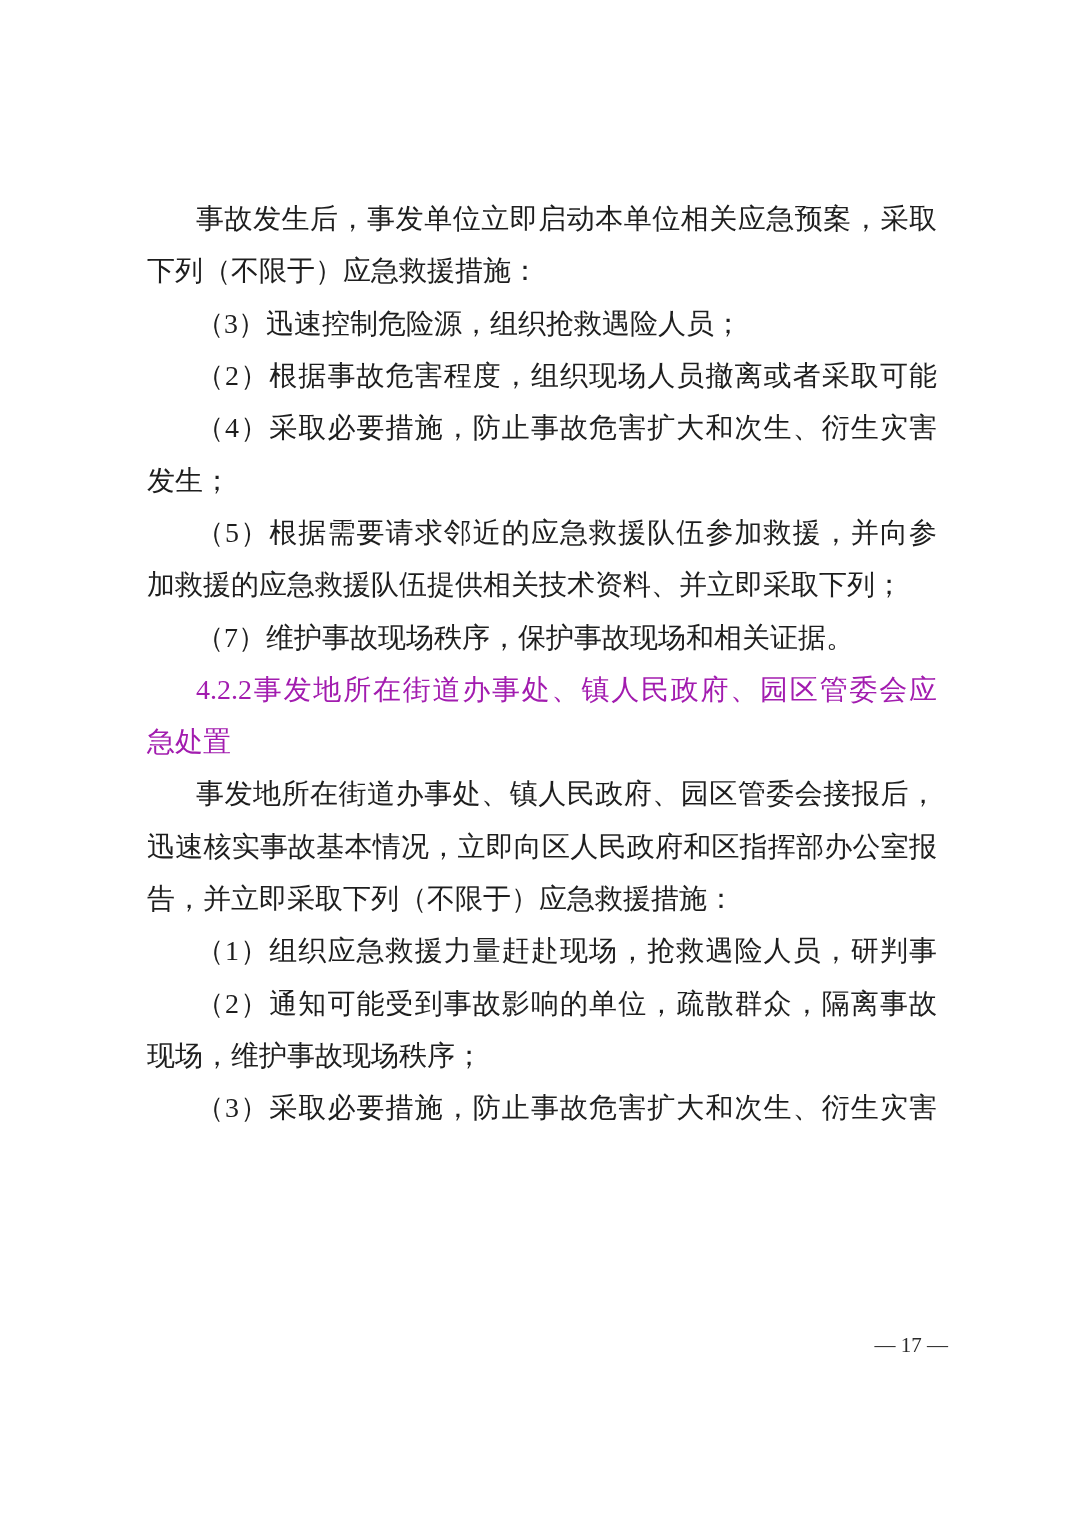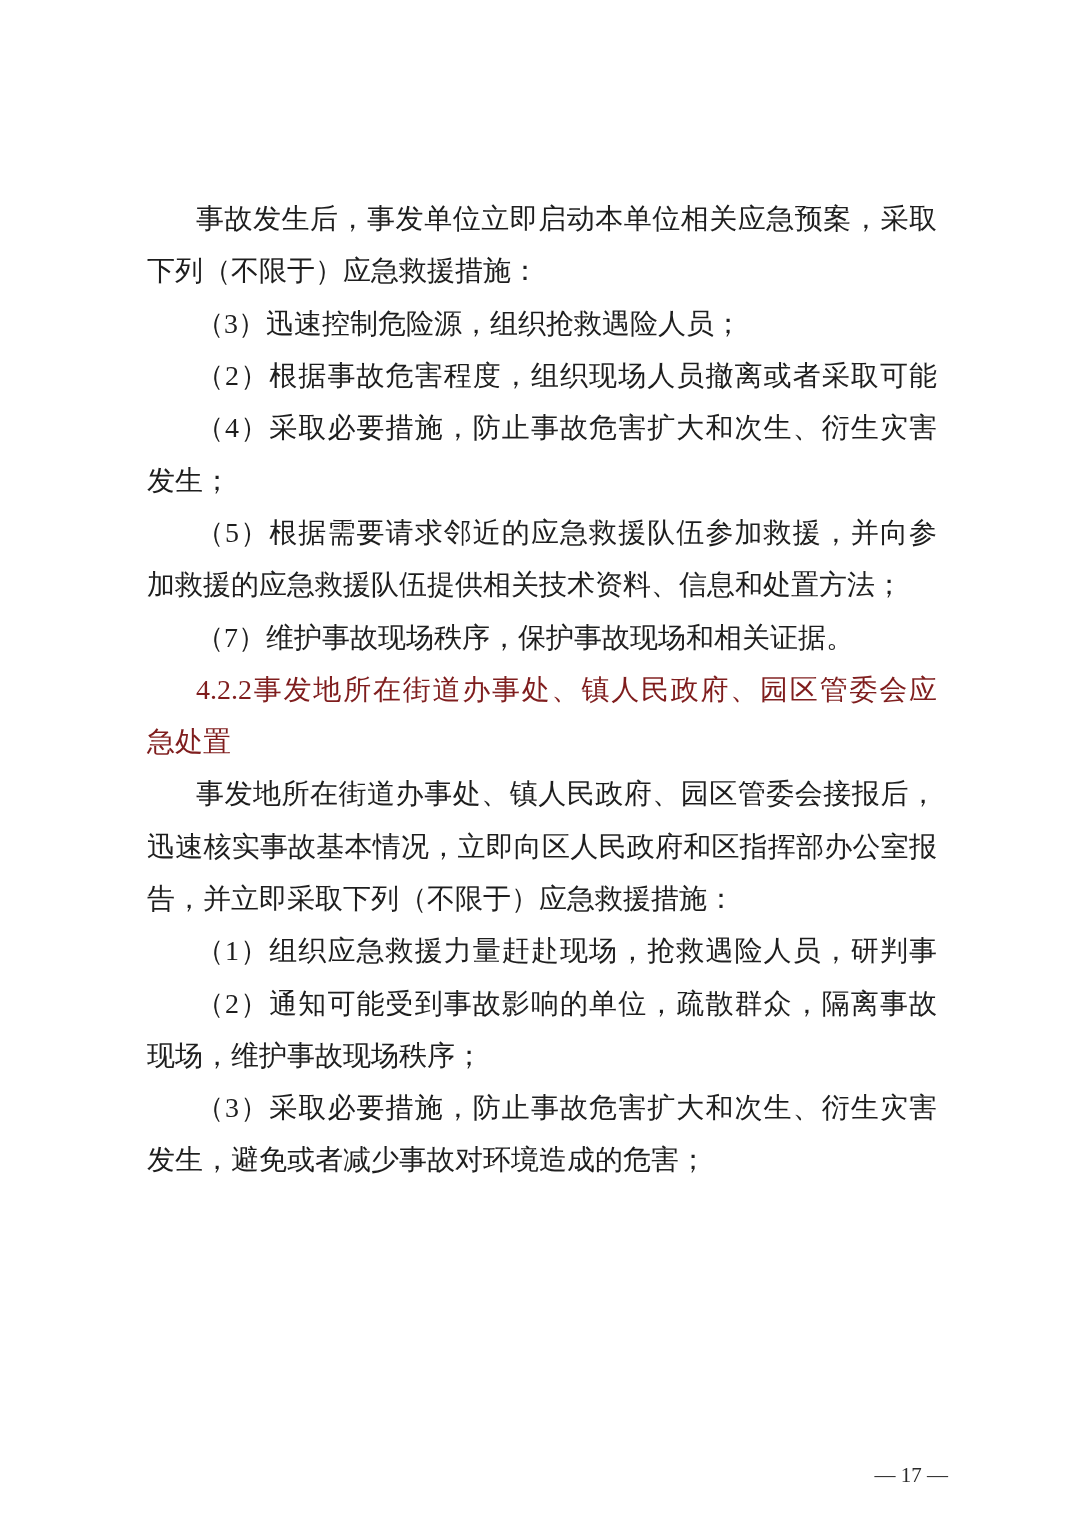--- a/index.html
+++ b/index.html
@@ -29,28 +29,28 @@
     color: #1e1e1e;
     white-space: nowrap;
   }
   .line.fit {
     justify-content: space-between;
   }
   .line.indent {
     padding-left: 49px;
   }
   .line.heading {
-    color: #7f1d1d;
+    color: #a21caf;
   }
   .line span {
     display: inline-block;
   }
   .footer {
     position: absolute;
-    top: 1460px;
+    top: 1330px;
     right: 126px;
     font-size: 21px;
     line-height: 30px;
     color: #2a2a2a;
     font-family: "Liberation Serif", serif;
   }
 </style>
 </head>
 <body>
 
@@ -171,21 +171,21 @@
         <span>参</span>
         <span>加</span>
         <span>救</span>
         <span>援</span>
         <span>，</span>
         <span>并</span>
         <span>向</span>
         <span>参</span>
       </div>
       <div class="line">
-        <span>加救援的应急救援队伍提供相关技术资料、信息和处置方法；</span>
+        <span>加救援的应急救援队伍提供相关技术资料、并立即采取下列；</span>
       </div>
       <div class="line indent">
         <span>（7）维护事故现场秩序，保护事故现场和相关证据。</span>
       </div>
       <div class="line fit indent heading">
         <span>4.2.2</span>
         <span>事</span>
         <span>发</span>
         <span>地</span>
         <span>所</span>
@@ -353,18 +353,15 @@
         <span>大</span>
         <span>和</span>
         <span>次</span>
         <span>生</span>
         <span>、</span>
         <span>衍</span>
         <span>生</span>
         <span>灾</span>
         <span>害</span>
       </div>
-      <div class="line">
-        <span>发生，避免或者减少事故对环境造成的危害；</span>
-      </div>
     </div>
   <div class="footer">— 17 —</div>
 </div>
 
 </body></html>

